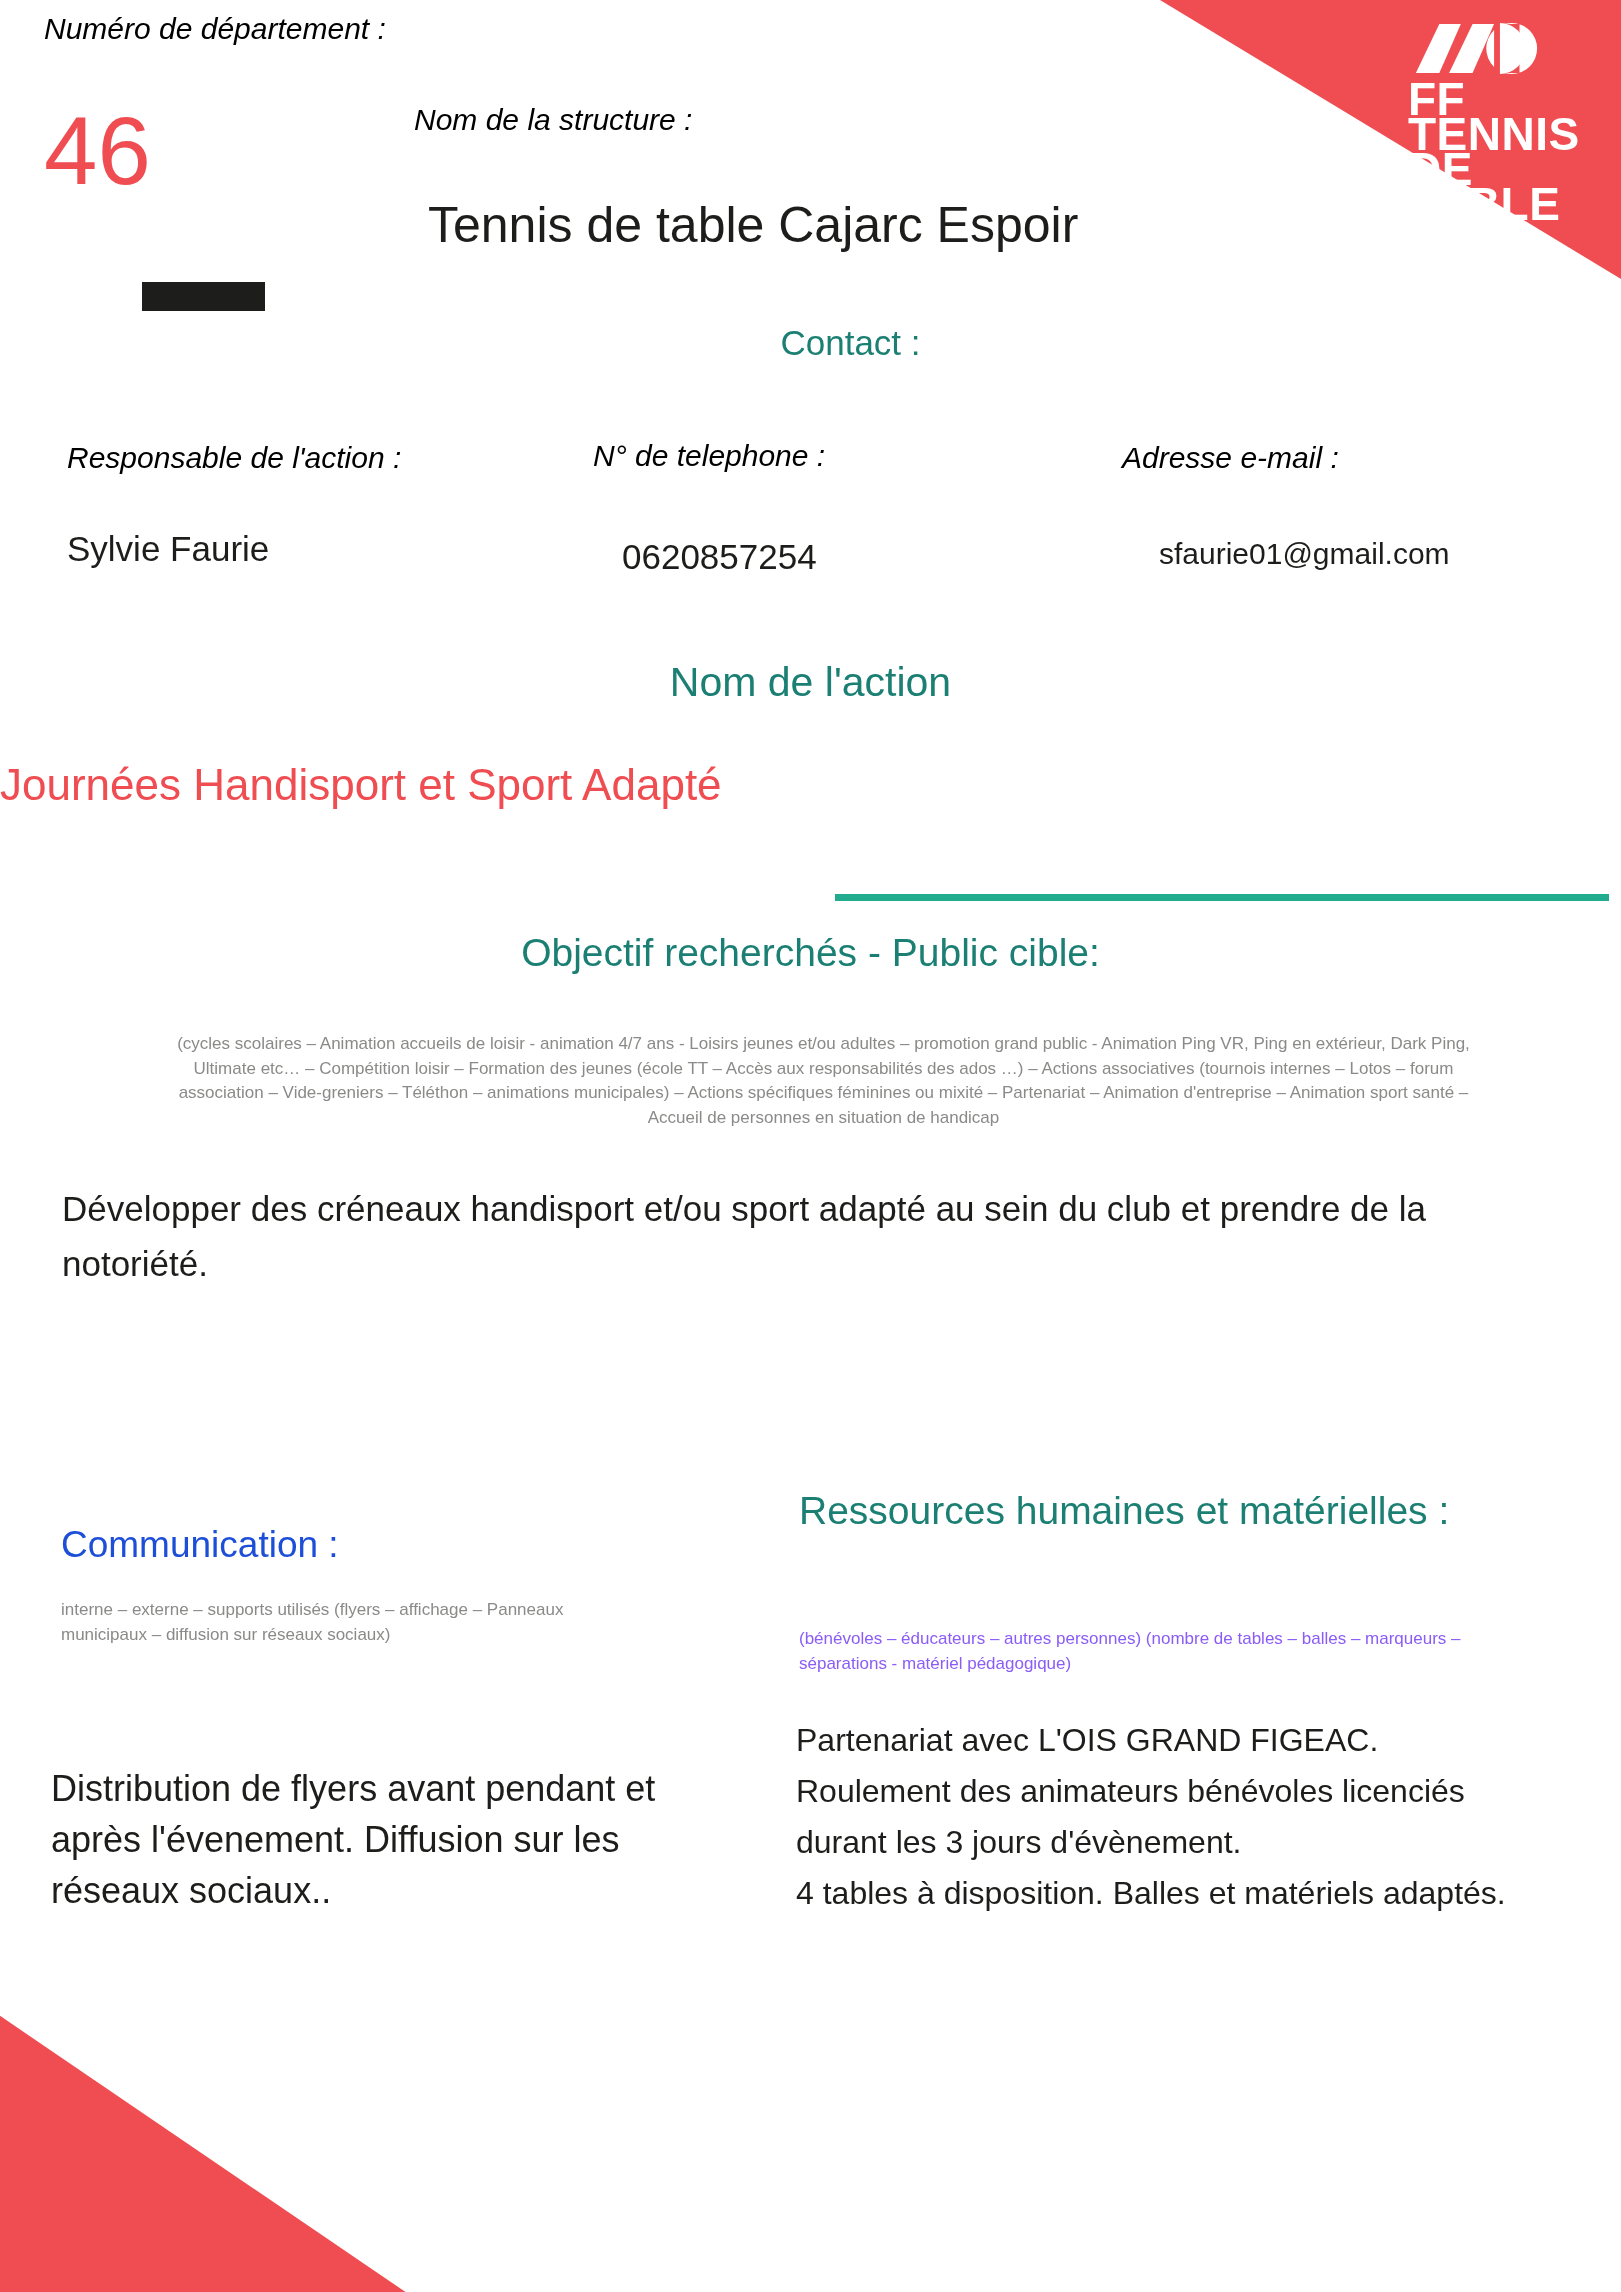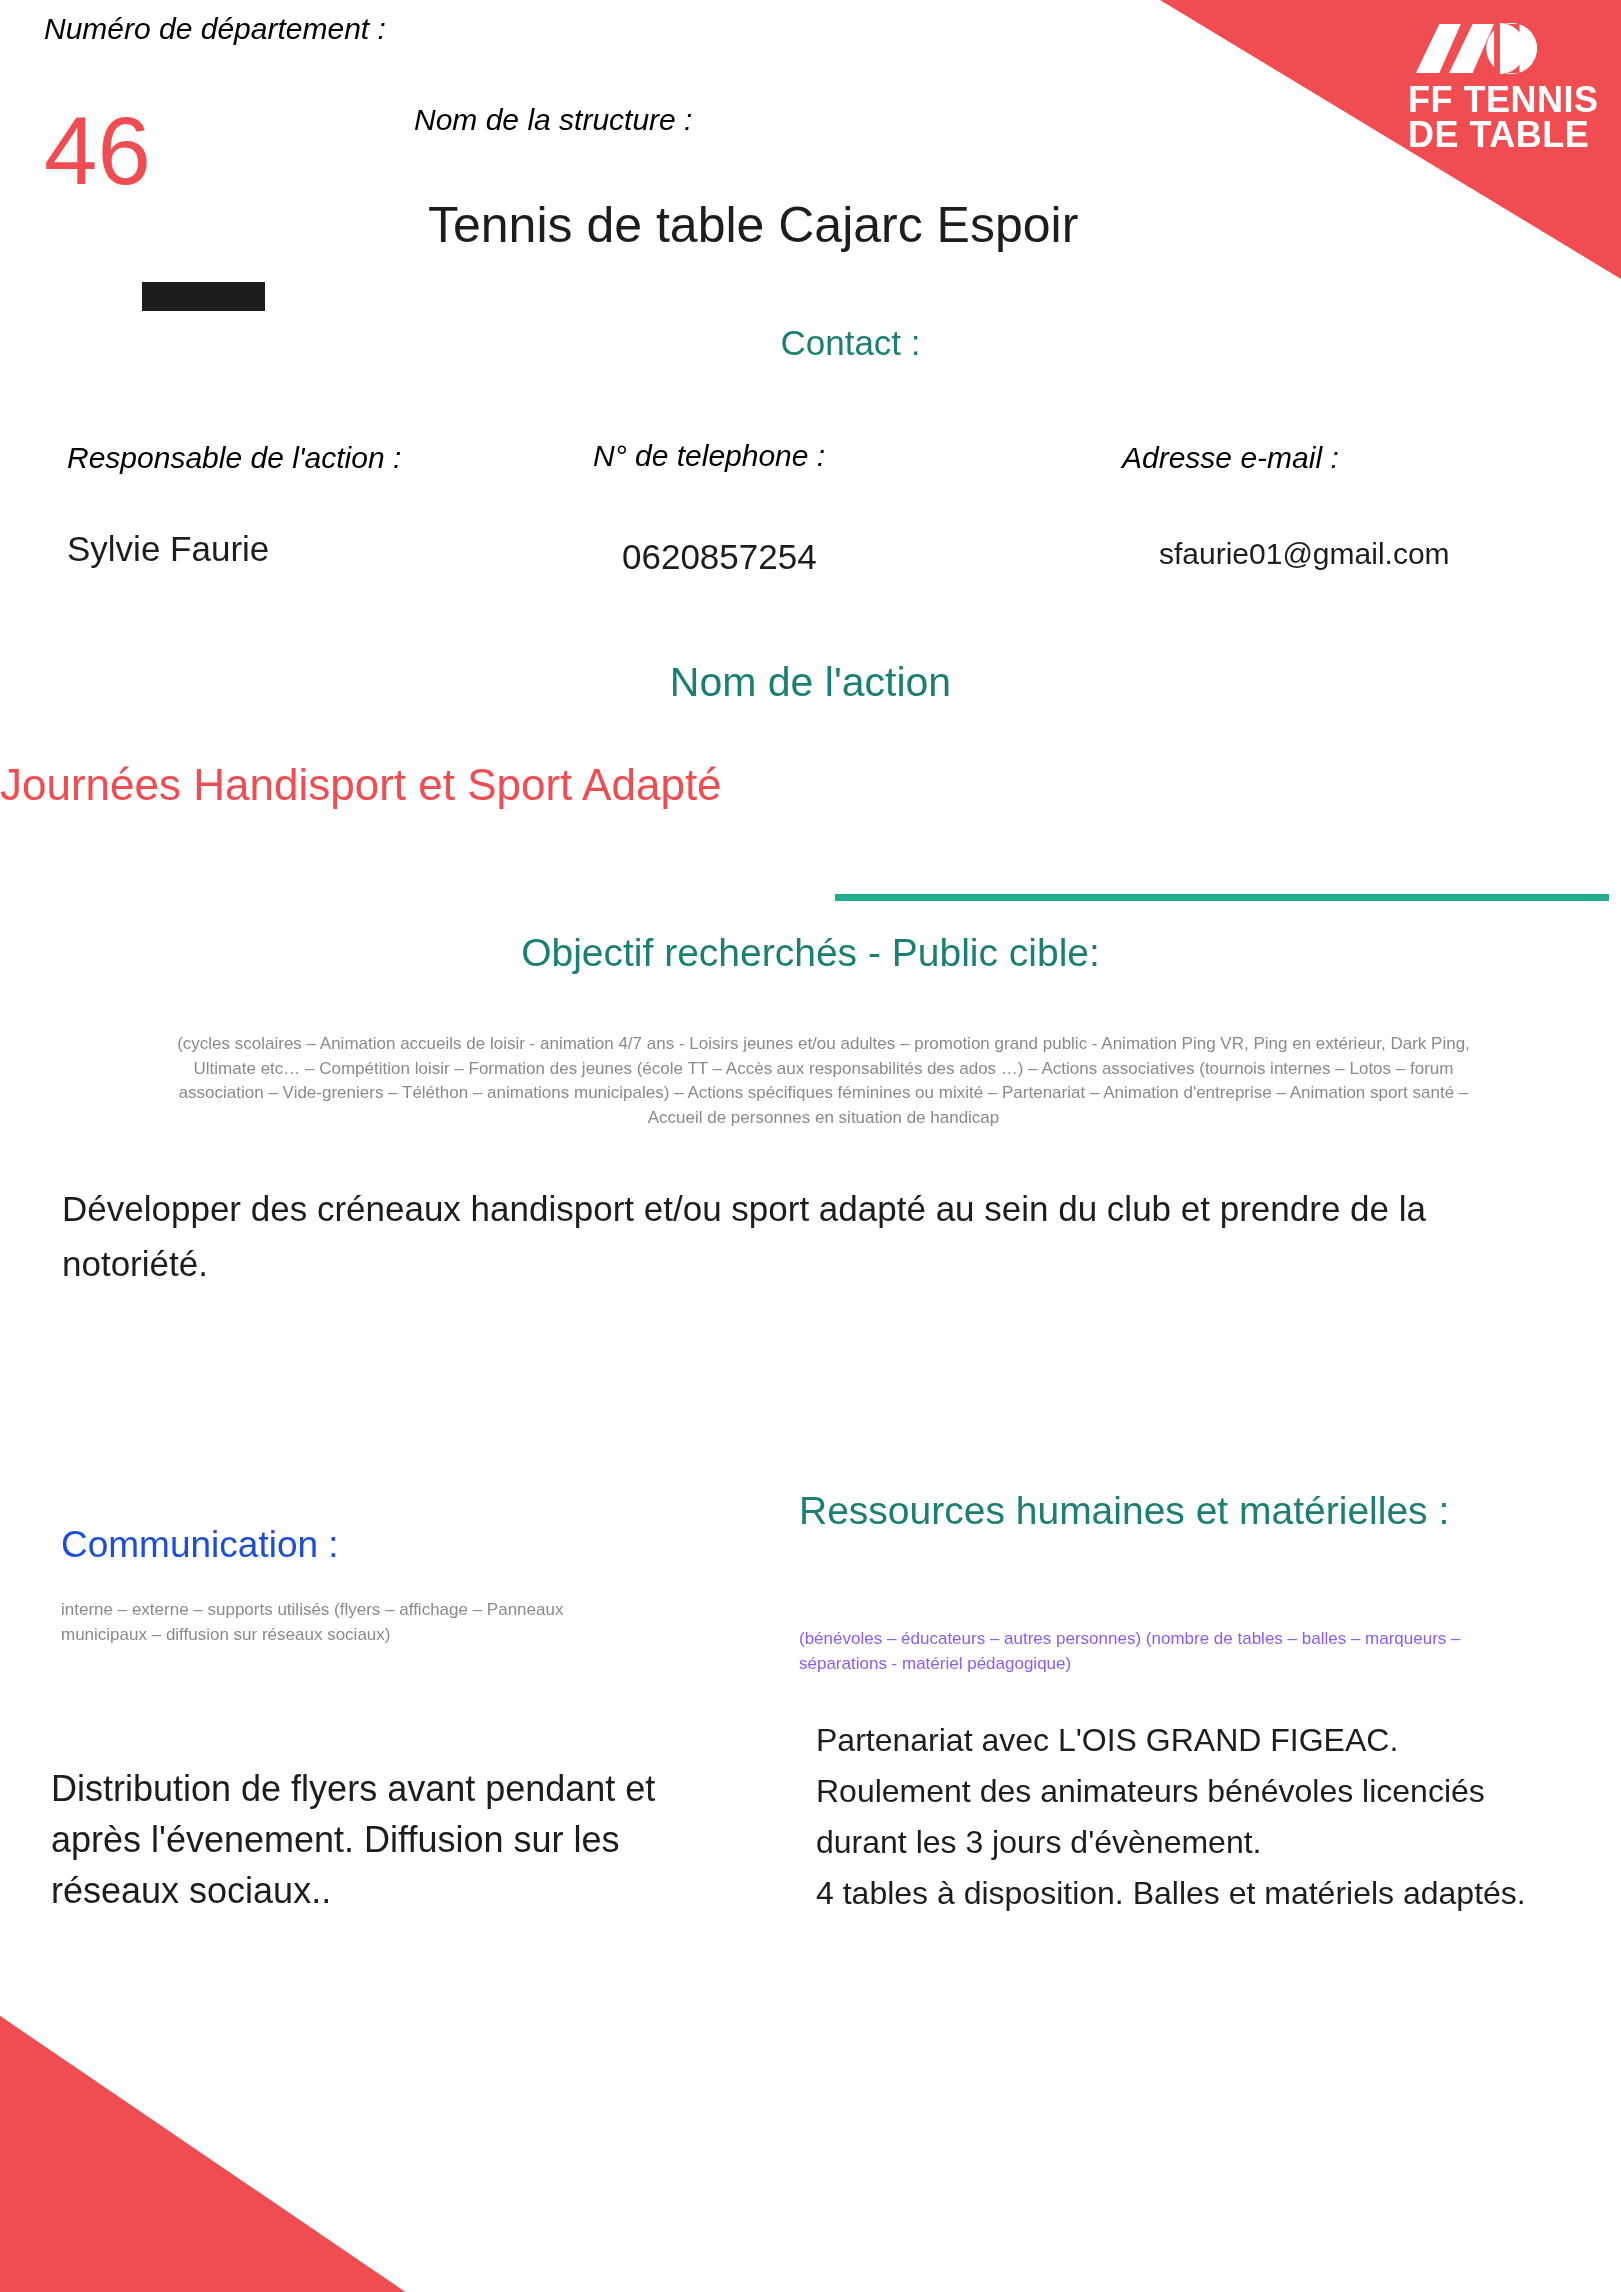--- a/index.html
+++ b/index.html
@@ -48,21 +48,21 @@
   }
   .logo-mark {
     width: 132px;
     height: 61px;
     margin-left: 21.6px;
     position: relative;
   }
   .logo-mark svg { display: block; }
   .logo-text {
     font-weight: bold;
-    font-size: 36px;
+    font-size: 46px;
     line-height: 35px;
     letter-spacing: 0.5px;
     margin-left: 19.6px;
     margin-top: 3.9px;
   }
 
   
   .lbl-italic {
     font-style: italic;
     font-size: 30px;
@@ -260,21 +260,20 @@
     color: #8b5cf6;
   }
   .rh-body {
     position: absolute;
     top: 1715px;
     left: 796px;
     width: 716px;
     font-size: 32px;
     line-height: 51px;
     color: #1d1d1b;
-    margin-left: 20px;
   }
 </style>
 </head>
 <body>
 
 <div class="corner-tr"></div>
 <div class="corner-bl"></div>
 
 <div class="logo">
   <div class="logo-mark">

